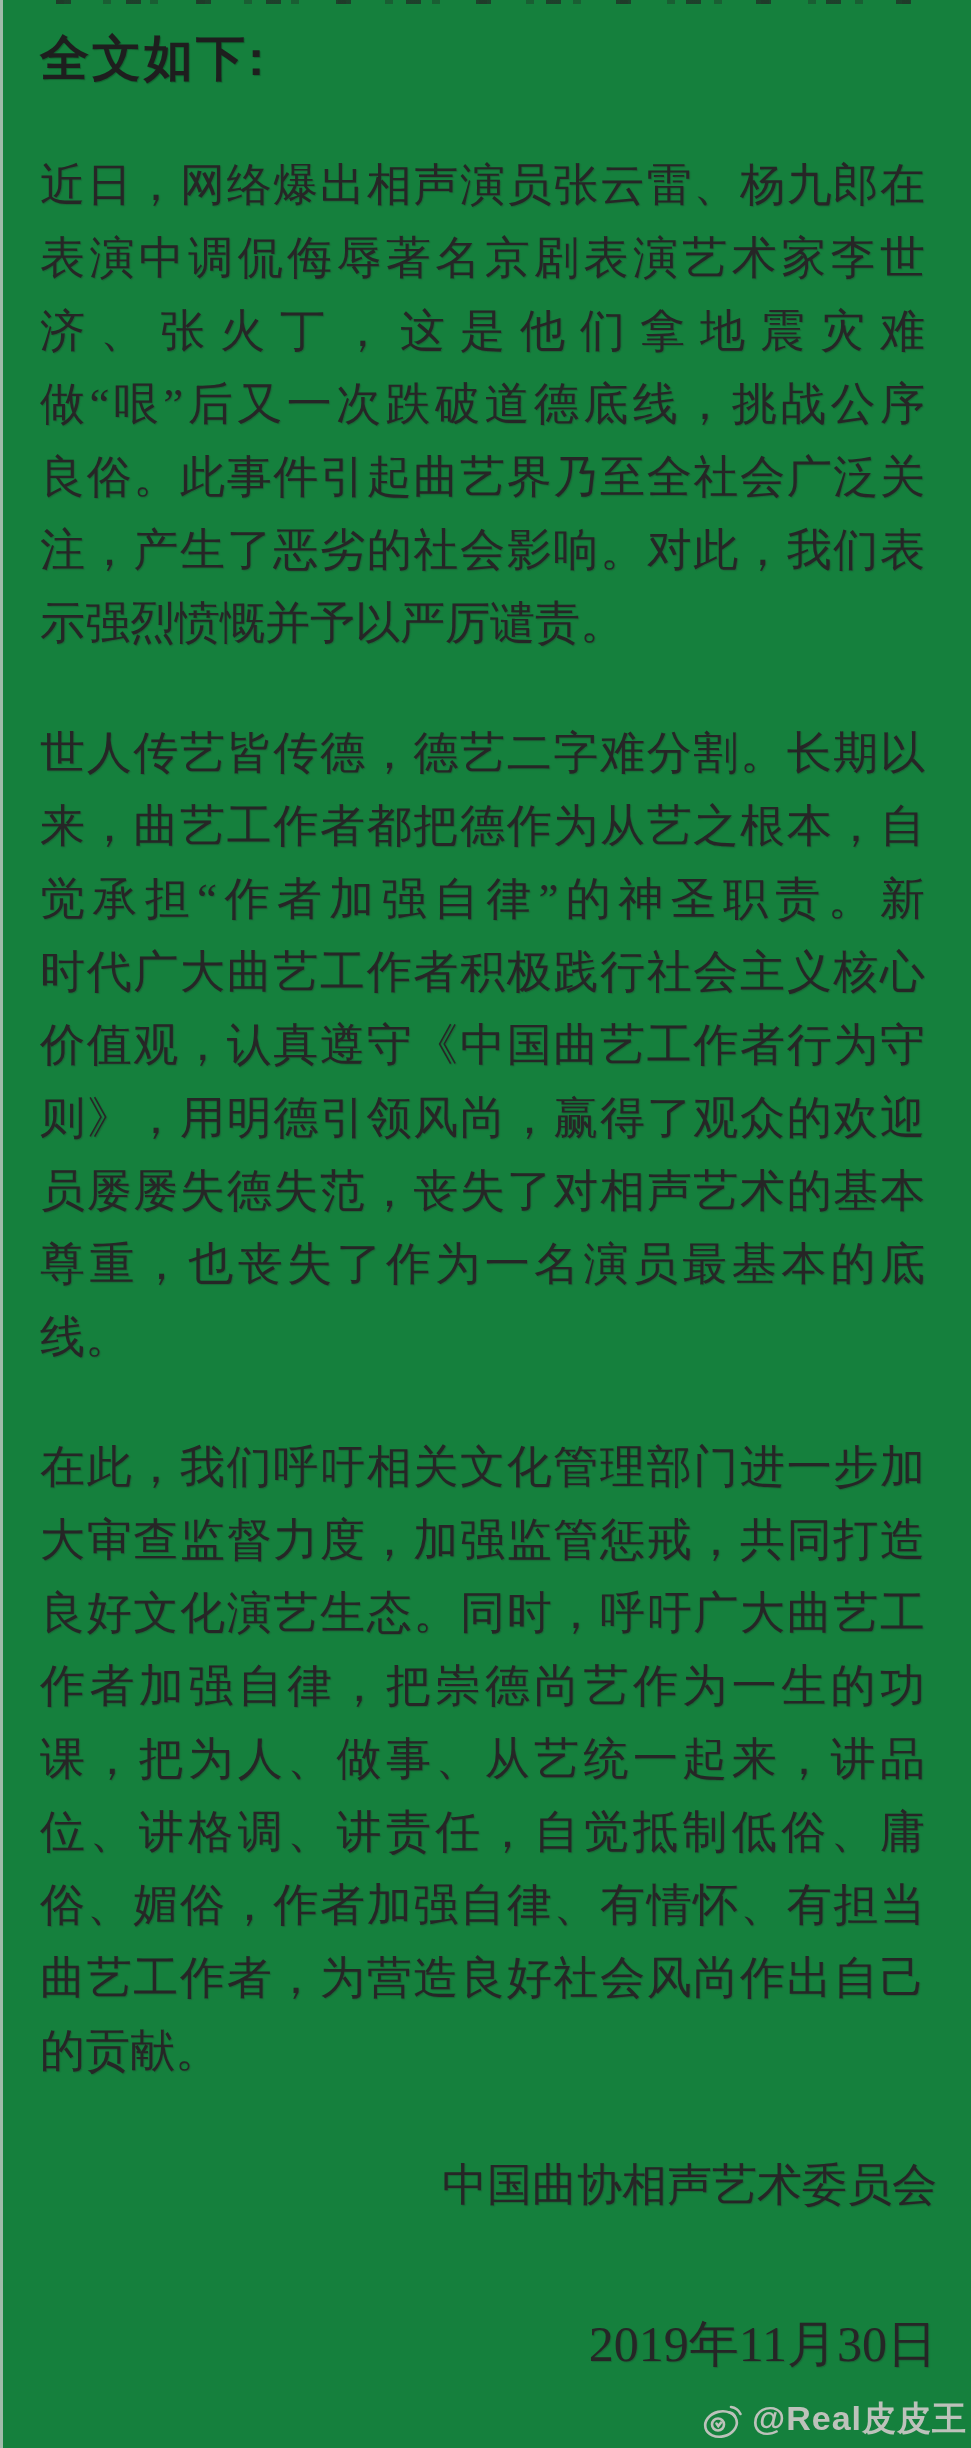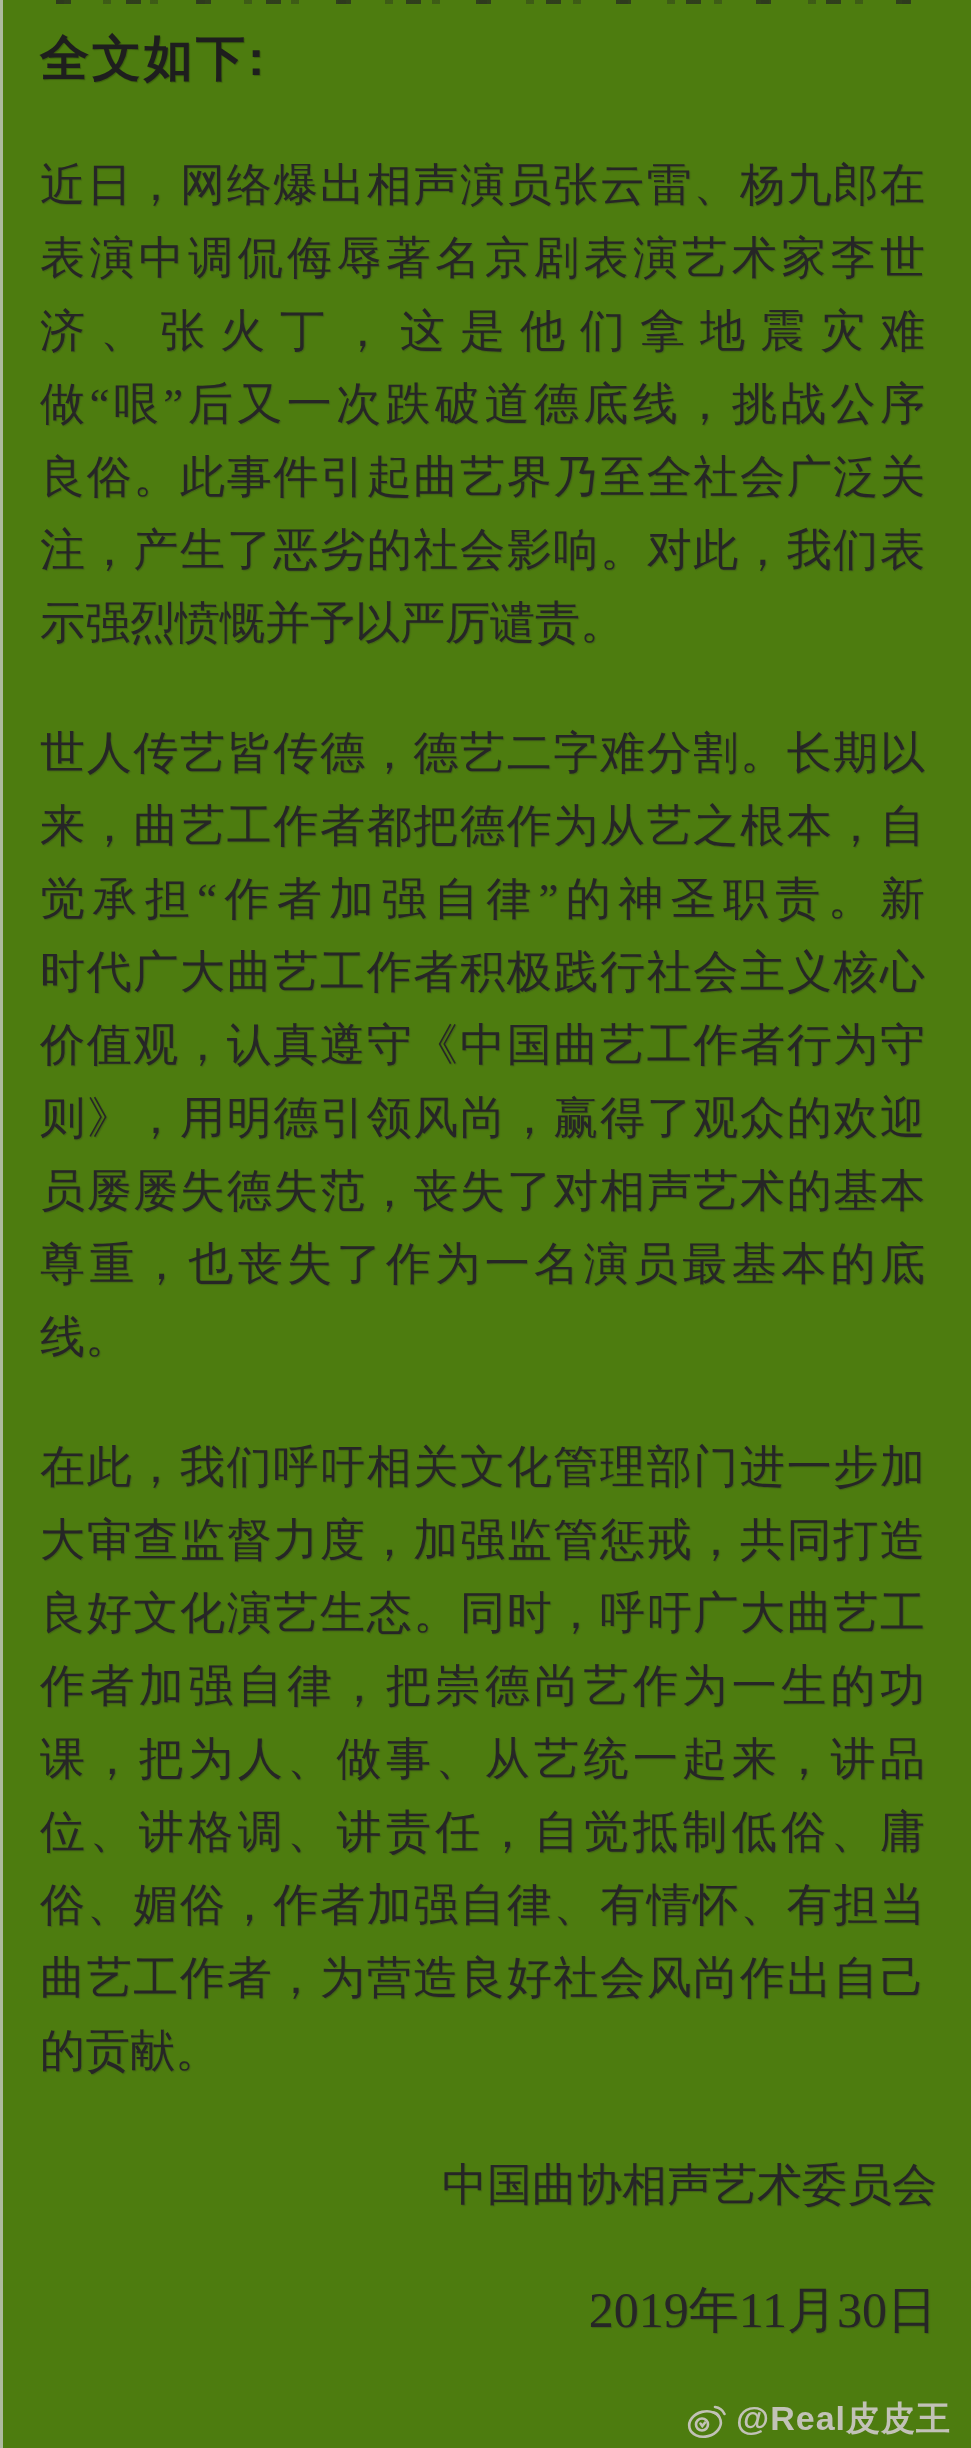--- a/index.html
+++ b/index.html
@@ -4,21 +4,21 @@
 <style>
   html, body {
     margin: 0;
     padding: 0;
     background: #ffffff;
   }
   .page {
     position: relative;
     width: 971px;
     height: 2448px;
-    background: #4d7c0f;
+    background: #15803d;
     overflow: hidden;
     color: #232323;
     font-family: "Liberation Serif", "DejaVu Serif", serif;
   }
   
   .edge-strip {
     position: absolute;
     left: 0; top: 0;
     width: 3px; height: 100%;
     background: #cfcfcf;
@@ -65,30 +65,30 @@
   }
   .signature {
     margin-top: 61px;
     font-size: 45px;
     line-height: 73px;
     text-align: right;
     color: #262626;
     text-shadow: 1px 1px 1px rgba(40,40,40,0.28);
   }
   .date {
-    margin-top: 52px;
+    margin-top: 86px;
     font-size: 50px;
     line-height: 73px;
     text-align: right;
     color: #262626;
     text-shadow: 1px 1px 1px rgba(40,40,40,0.28);
   }
   .watermark {
     position: absolute;
-    right: 20px;
+    right: 4px;
     bottom: 6px;
     display: flex;
     align-items: center;
     gap: 5px;
     opacity: 0.92;
   }
   .watermark .wtext {
     font-family: "Liberation Sans", "DejaVu Sans", sans-serif;
     font-size: 34px;
     font-weight: 700;

